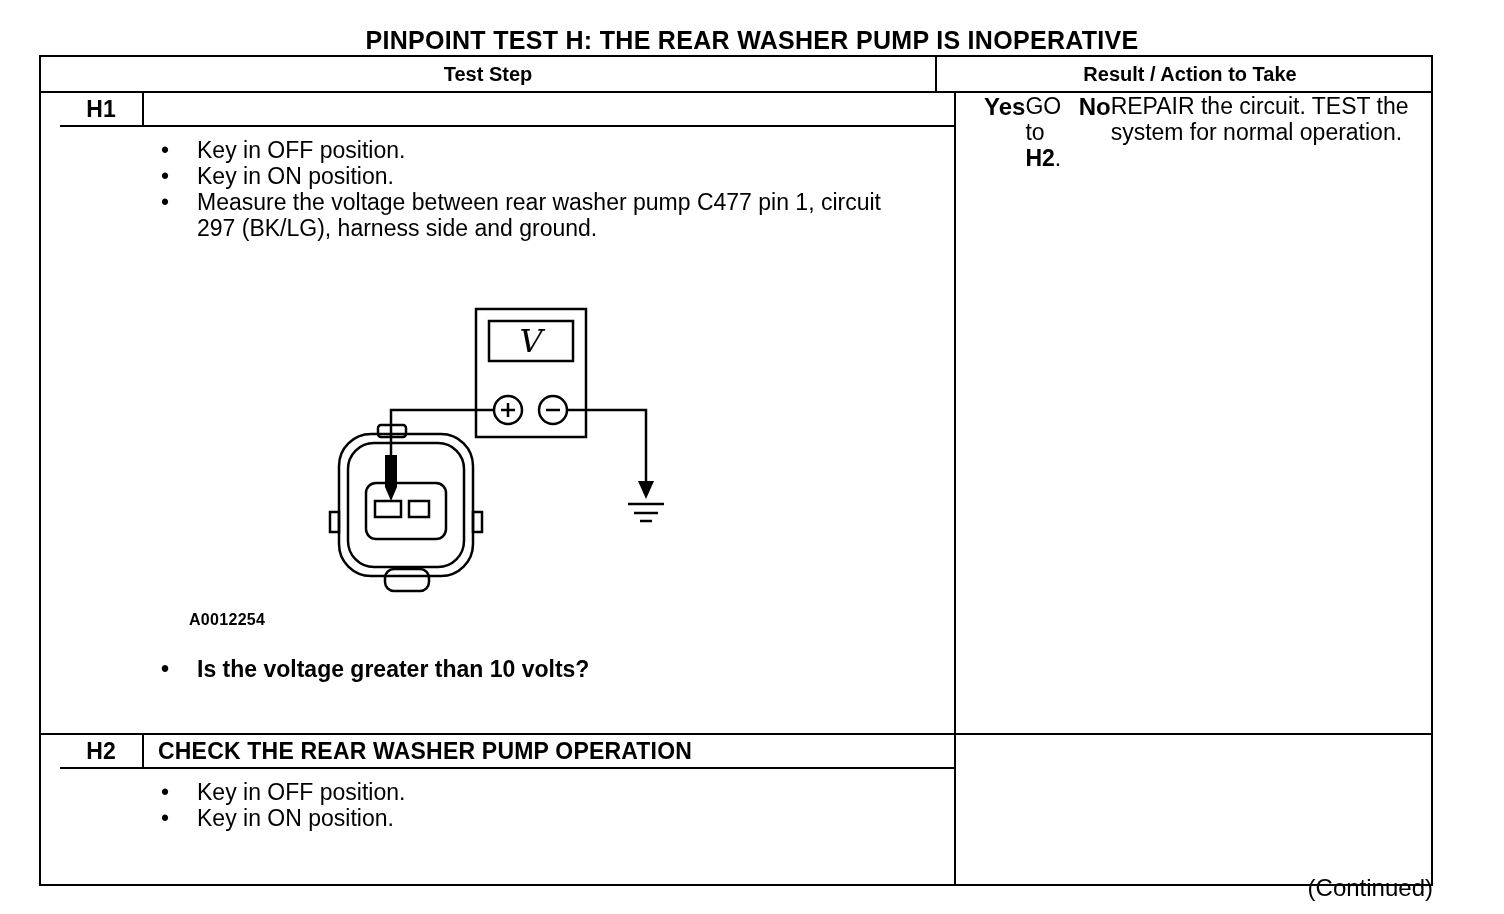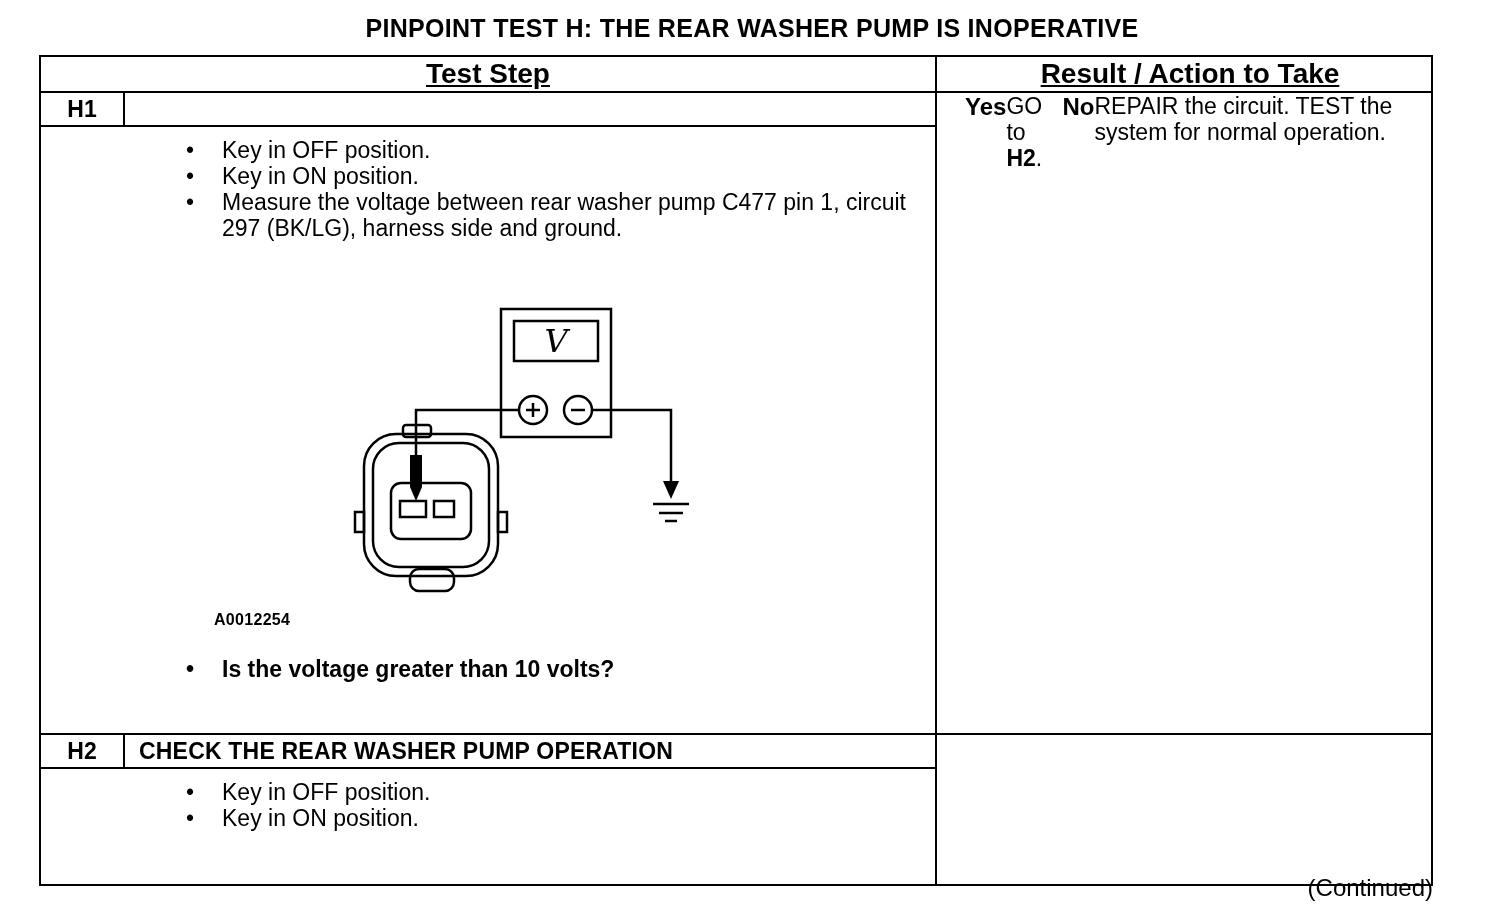--- a/index.html
+++ b/index.html
@@ -5,36 +5,36 @@
   * { box-sizing: border-box; }
   html, body { margin: 0; padding: 0; }
   body {
     width: 1504px; height: 914px;
     background: #ffffff; color: #000000;
     font-family: "Liberation Sans", sans-serif;
     position: relative; overflow: hidden;
   }
   .title {
     text-align: center; font-weight: bold; font-size: 25px;
-    padding-top: 14px; letter-spacing: 0.3px;
+    padding-top: 26px; letter-spacing: 0.3px;
   }
   .doc-table {
     position: absolute; left: 39px; top: 55px; width: 1394px;
     border: 2px solid #000;
   }
-  .header-row { display: flex; border-bottom: 2px solid #000; height: 36px; font-weight: bold; font-size: 28px; text-decoration: underline; }
+  .header-row { display: flex; border-bottom: 2px solid #000; height: 36px; font-weight: bold; font-size: 20px; }
   .header-row > div { display: flex; align-items: center; justify-content: center; }
   .col-left { width: 896px; border-right: 2px solid #000; }
   .col-right { flex: 1; margin-left: 12px; }
-  .section { display: flex; }
+  .section { display: flex; padding-left: 19px; }
   .section-h2 { border-top: 2px solid #000; }
   .step-header { display: flex; border-bottom: 2px solid #000; height: 34px; font-weight: bold; font-size: 23px; }
   .step-id { width: 84px; border-right: 2px solid #000; display: flex; align-items: center; justify-content: center; }
   .step-title { display: flex; align-items: center; padding-left: 14px; letter-spacing: 0.2px; }
-  .step-body { font-size: 23px; margin-left: 44px; }
+  .step-body { font-size: 23px; }
   .h1-body { height: 596px; }
   .h2-body { height: 105px; }
   .bullets { list-style: none; margin: 10px 0 0 0; padding: 0; }
   .bullets li { display: flex; line-height: 26px; margin: 0; }
   .bullets li::before { content: "\2022"; flex: 0 0 36px; margin-left: 101px; }
   .bullets li .txt { max-width: 700px; }
   .diagram { display: block; margin: 66px 0 0 261px; }
   .fig-label { font-weight: bold; font-size: 16px; margin: 14px 0 0 129px; letter-spacing: 0.3px; }
   .question { display: flex; font-weight: bold; font-size: 23px; margin-top: 26px; line-height: 28px; }
   .question::before { content: "\2022"; flex: 0 0 36px; margin-left: 101px; }

